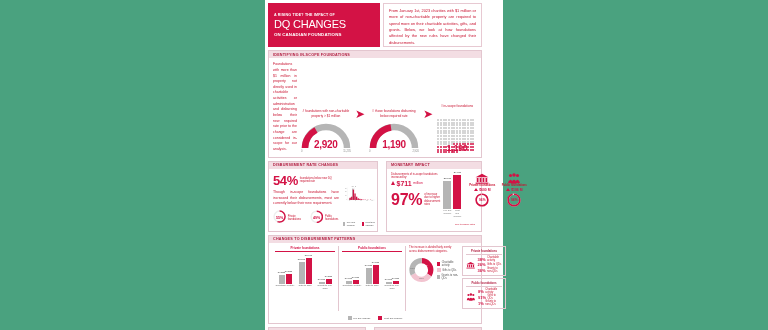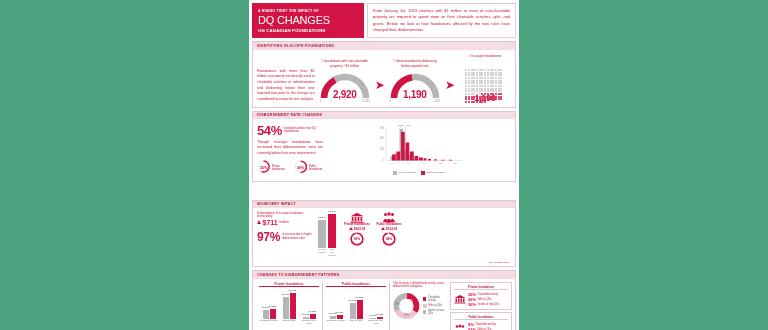--- a/index.html
+++ b/index.html
@@ -3,23 +3,23 @@
 <meta charset="utf-8">
 <style>
   * { box-sizing: border-box; margin:0; padding:0; }
   html,body { width:768px; height:330px; overflow:hidden; }
   body {
     font-family:"Liberation Sans", sans-serif;
     background:#4aa27f;
     display:flex; align-items:stretch; justify-content:center;
   }
   .page {
-    width:270px; height:330px; background:#ffffff;
+    width:238px; height:330px; background:#ffffff;
     position:relative; display:flex; flex-direction:column;
-    padding:3px 3px 0 3px;
+    padding:3px 21px 0 3px;
   }
   
   .hdr { display:flex; gap:3px; height:44px; }
   .hdr-red {
     width:112px; background:#d31245; color:#fff;
     padding:5px 6px; display:flex; flex-direction:column; justify-content:center;
   }
   .hdr-kicker { font-size:3.6px; font-weight:bold; letter-spacing:.18px; line-height:1.3; }
   .hdr-big { font-size:11px; font-weight:300; letter-spacing:-.2px; line-height:1.05; margin:1.5px 0; }
   .hdr-sub { font-size:4.4px; font-weight:bold; letter-spacing:.14px; }
@@ -27,21 +27,21 @@
     flex:1; border:.5px solid #e7c9d2; padding:4px 5px;
     font-size:3.9px; line-height:1.62; color:#c8102e; text-align:justify;
   }
   
   .sec { border:.5px solid #e3c6cf; margin-top:3px; }
   .sec-hd {
     background:#f3dde3; color:#b01c3f; font-size:3.7px; font-weight:bold;
     padding:1.6px 4px; letter-spacing:.22px;
   }
   .sec-bd { padding:4px; display:flex; }
-  .row2 { display:flex; gap:15px;flex-direction:column; }
+  .row2 { display:flex; gap:8px; }
   .row2 > .sec { margin-top:3px; flex:1; min-width:0; }
   p.blurb { font-size:3.5px; line-height:1.62; color:#c8102e; text-align:justify; }
   
   .id-body { display:flex; gap:4px; align-items:flex-end; }
   .id-txt { width:62px; }
   .g-col { display:flex; flex-direction:column; align-items:center; width:56px; }
   .g-cap { font-size:3.2px; color:#c8102e; text-align:center; line-height:1.45; height:13px; font-weight:500;}
   .gauge { position:relative; width:50px; height:26px; margin-top:1px; }
   .gauge svg { position:absolute; inset:0; }
   .g-val { position:absolute; left:0; right:0; bottom:-1px; text-align:center;
@@ -68,21 +68,21 @@
   .legend { display:flex; gap:5px; justify-content:center; margin-top:2px; }
   .legend div { display:flex; align-items:center; gap:1.5px; font-size:2.5px; color:#555; }
   .sw { width:4px; height:4px; display:block; }
   
   .mi-left { width:58px; }
   .mi-amt { font-size:7px; color:#d31245; font-weight:bold; display:flex; align-items:center; gap:1.5px;}
   .mi-amt small { font-size:3.4px; font-weight:normal; }
   .tri { width:0;height:0;border-left:2.5px solid transparent;border-right:2.5px solid transparent;
          border-bottom:4px solid #d31245; display:inline-block; }
   .mi-97 { display:flex; align-items:center; gap:2px; margin-top:4px;}
-  .mi-97 b { font-size:12px; color:#d31245; letter-spacing:-.3px;}
+  .mi-97 b { font-size:16px; color:#d31245; letter-spacing:-.3px;}
   .mi-bars { display:flex; align-items:flex-end; gap:2px; height:36px; margin:0 3px;}
   .mi-bar { width:8px; position:relative; }
   .mi-bar em { position:absolute; top:-4px; left:-2px; right:-2px; text-align:center; font-size:2.5px;
                font-style:normal; color:#333; }
   .mi-bcap { font-size:2.4px; color:#777; text-align:center; width:8px; line-height:1.2; margin-top:1px;}
   .fnd-col { display:flex; flex-direction:column; align-items:center; width:30px; }
   .fnd-t { font-size:2.8px; color:#c8102e; font-weight:bold; text-align:center; line-height:1.2;}
   .fnd-v { font-size:3.4px; color:#d31245; font-weight:bold; display:flex; align-items:center; gap:1px; margin-top:.5px;}
   
   .pat-blk { flex:1; padding:0 3px; }

